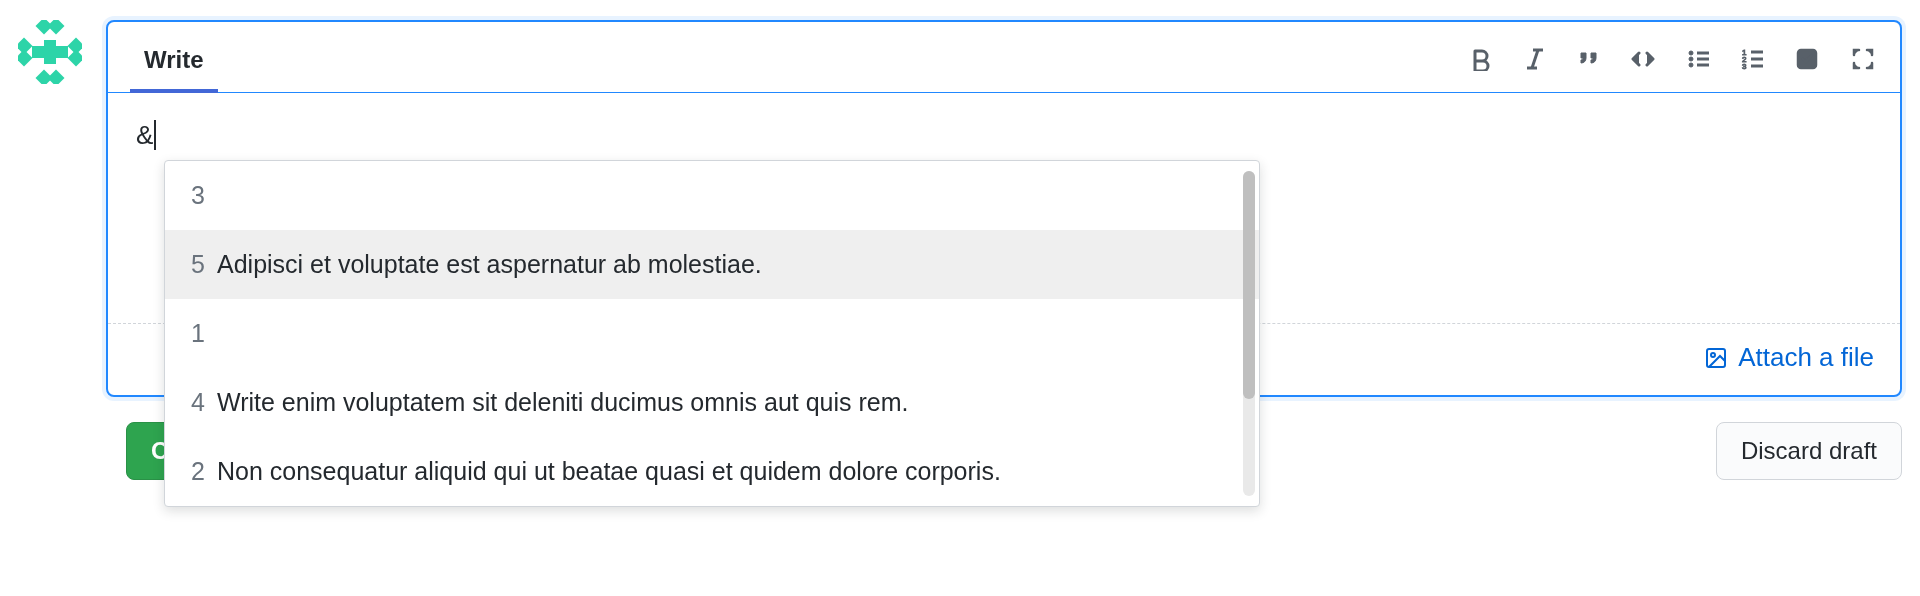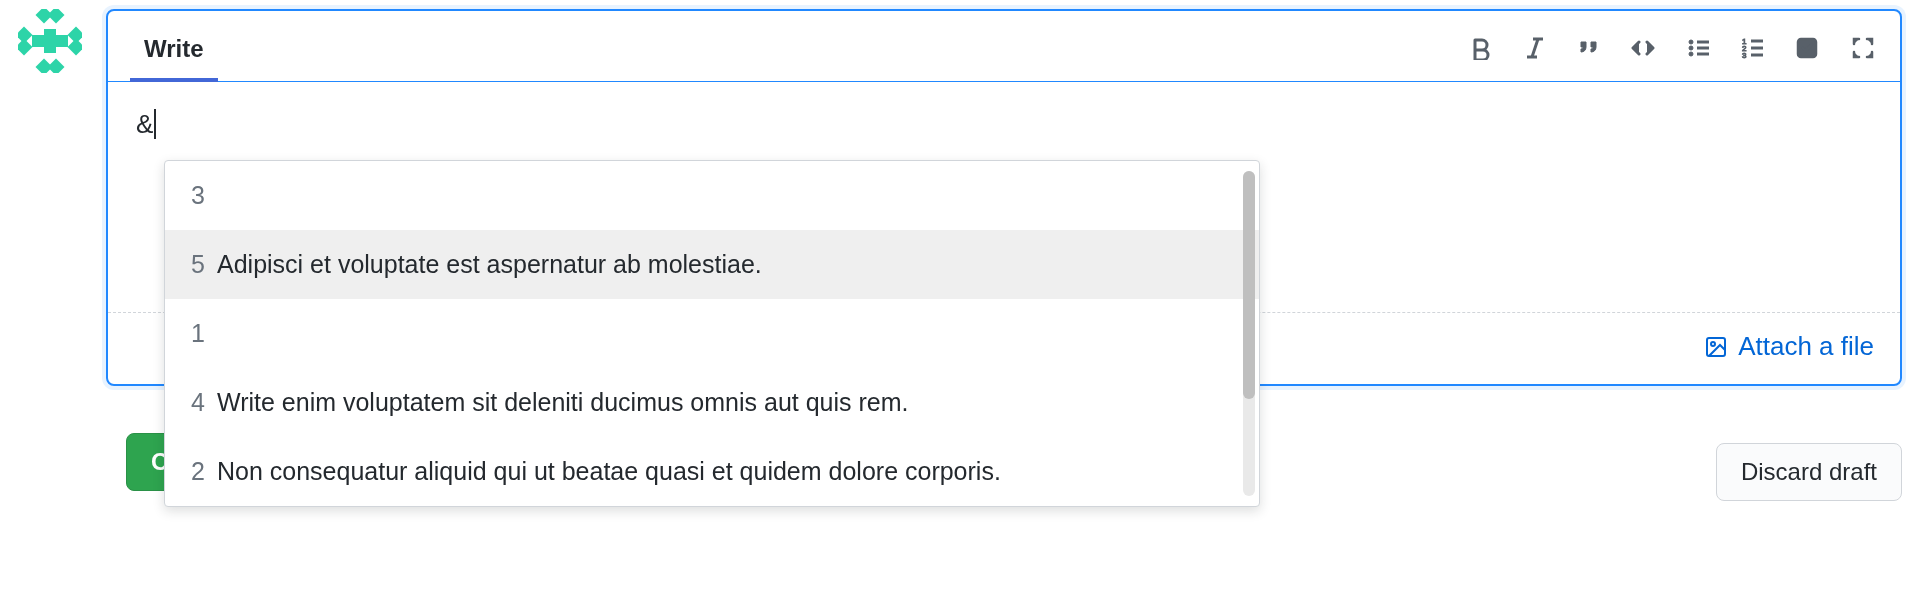--- a/index.html
+++ b/index.html
@@ -8,21 +8,21 @@
     background: #ffffff;
     width: 1920px;
     height: 596px;
     position: relative;
     overflow: hidden;
   }
 
   .container {
     display: flex;
     align-items: flex-start;
-    padding: 9px 18px 0 18px;
+    padding: 20px 18px 0 18px;
   }
 
   .avatar {
     width: 64px;
     height: 64px;
     flex-shrink: 0;
     margin-right: 24px;
     position: relative;
     display: flex;
     align-items: center;
@@ -190,21 +190,20 @@
     background: #2ea44f;
     color: #ffffff;
     border-color: #2a9147;
     font-weight: 600;
   }
   .btn-secondary {
     margin-left: auto;
     background: #fafbfc;
     color: #24292e;
     border: 1px solid #d1d5da;
-    margin-top: 21px;
   }
 </style>
 </head>
 <body>
 
 <div class="container">
 
   <div class="avatar">
     <svg viewBox="0 0 64 64">
       <g fill="#2dd4a8">

